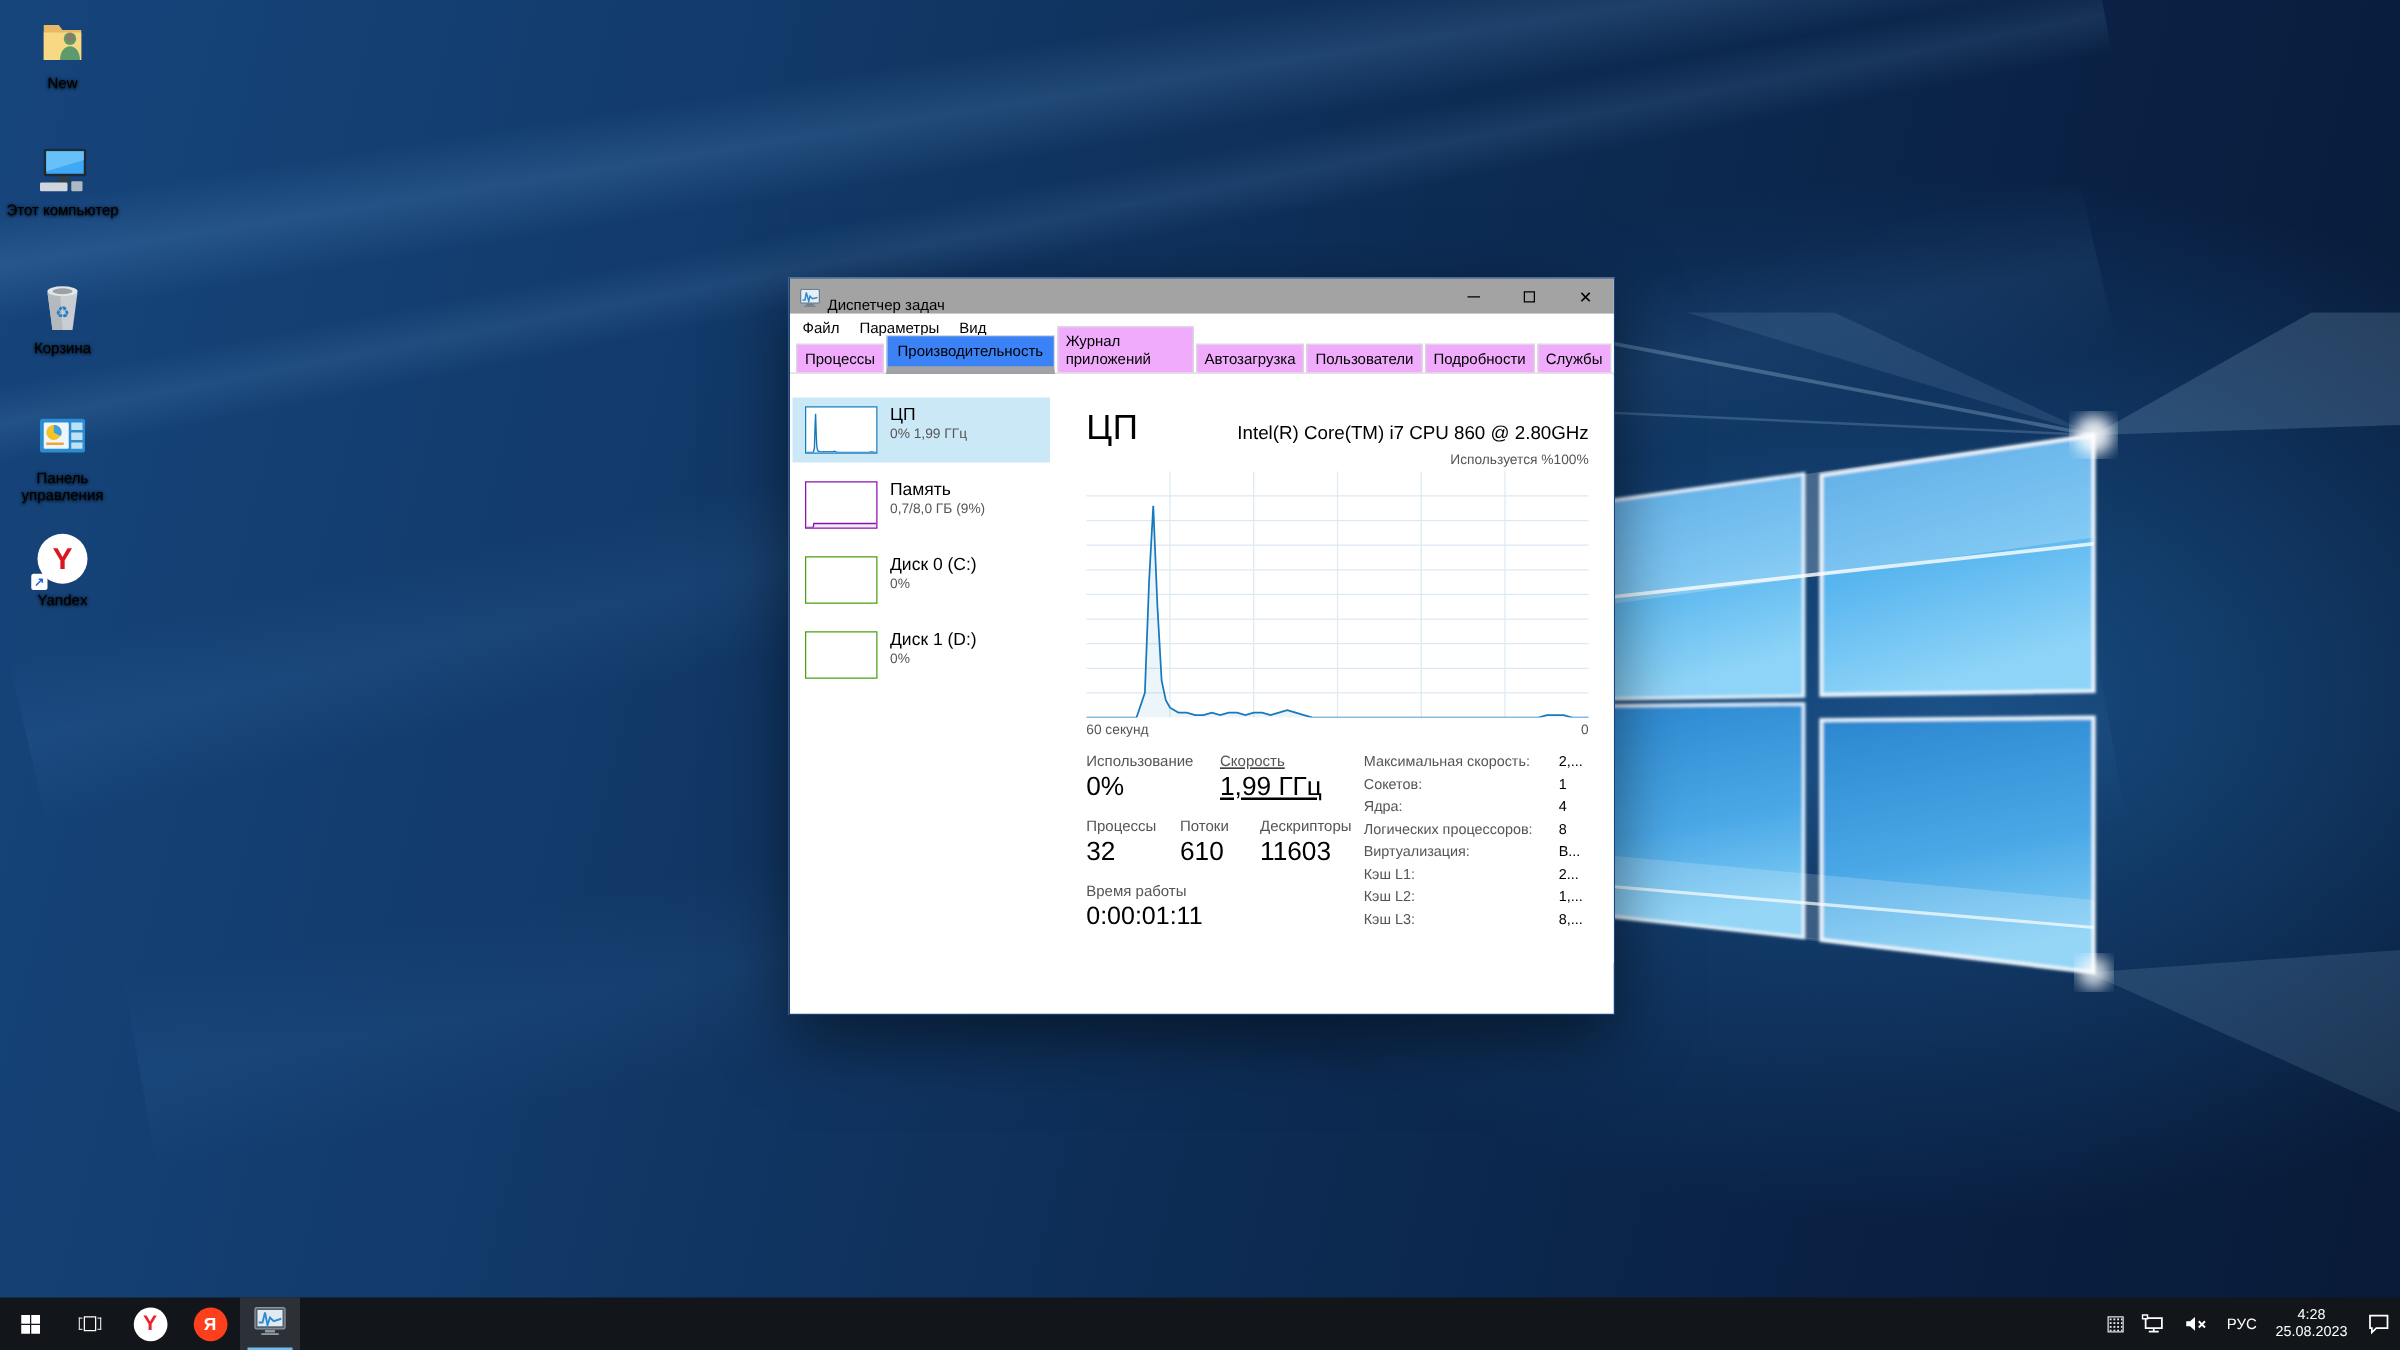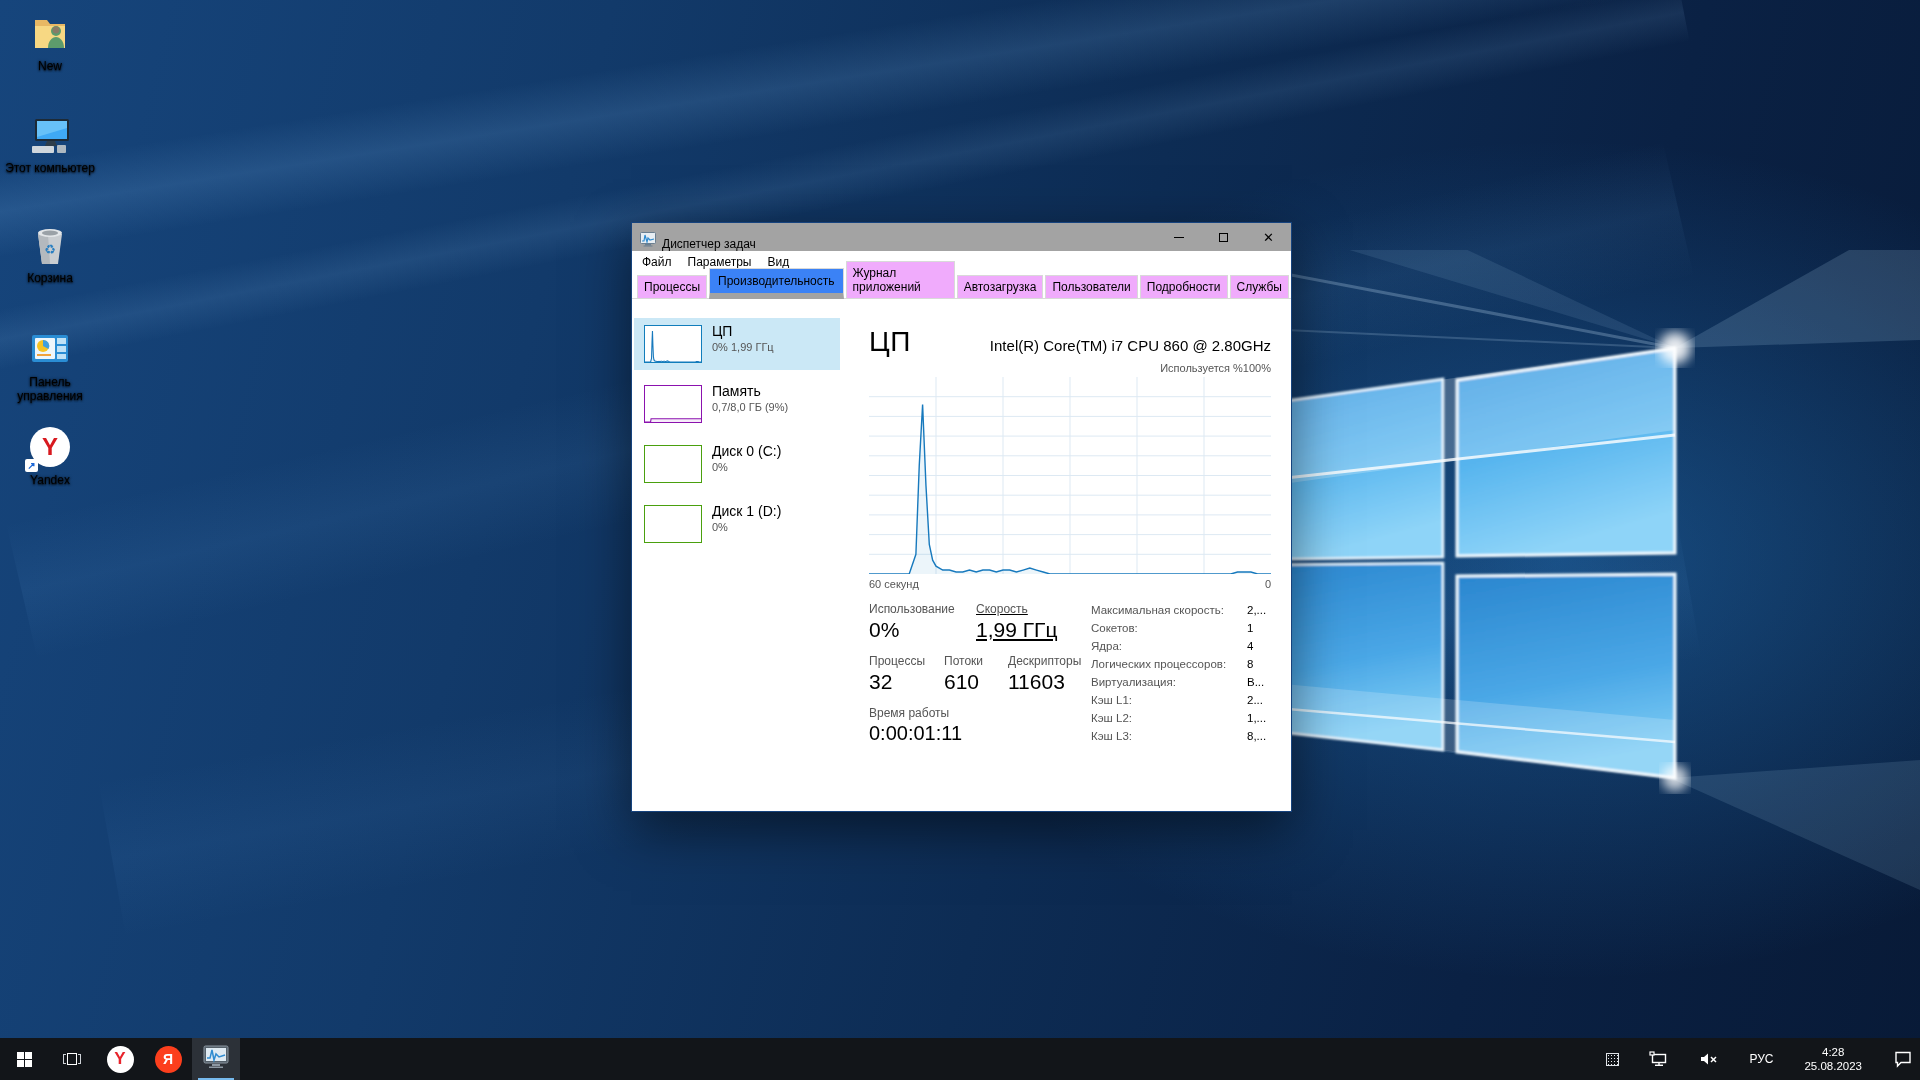--- a/index.html
+++ b/index.html
@@ -100,21 +100,21 @@
   .tb-btn.active::after { content:""; position:absolute; left:6px; right:6px; bottom:0; height:2px; background:#76b9ed; }
   .win-logo { width:15px; height:15px; display:grid; grid-template-columns:7px 7px; grid-template-rows:7px 7px; gap:1px; }
   .win-logo div { background:#fff; }
   .tview { position:relative; width:18px; height:14px; }
   .tview .c { position:absolute; left:4px; top:1px; width:10px; height:12px; border:1.5px solid #fff; }
   .tview .l { position:absolute; left:0; top:2px; width:3px; height:10px; border-left:1.5px solid #cfd3d8; border-top:1.5px solid #cfd3d8; border-bottom:1.5px solid #cfd3d8; }
   .tview .r { position:absolute; right:0; top:2px; width:3px; height:10px; border-right:1.5px solid #cfd3d8; border-top:1.5px solid #cfd3d8; border-bottom:1.5px solid #cfd3d8; }
   .circ { border-radius:50%; display:flex; align-items:center; justify-content:center; font-weight:bold; }
   .ybro { width:27px; height:27px; background:#fff; color:#e8242c; font-size:17px; }
   .yapp { width:27px; height:27px; background:#fc3f1d; color:#fff; font-size:14px; }
-  .tray { margin-left:auto; display:flex; align-items:center; gap:16px; }
+  .tray { margin-left:auto; display:flex; align-items:center; gap:0; }
   .tray-item { height:42px; display:flex; align-items:center; justify-content:center; padding:0 7px; }
   .grid-ic { width:13px; height:13px; border:1px solid #dfe3e8;
              background-image:radial-gradient(#e8ecf0 .8px, transparent .9px); background-size:3px 3px; }
   .lang { color:#fff; font-size:12px; }
   .clock { color:#fff; font-size:11.5px; line-height:14px; text-align:center; padding:0 8px; }
 
   svg text { font-family:"Liberation Sans", sans-serif; }
 </style>
 </head>
 <body>

